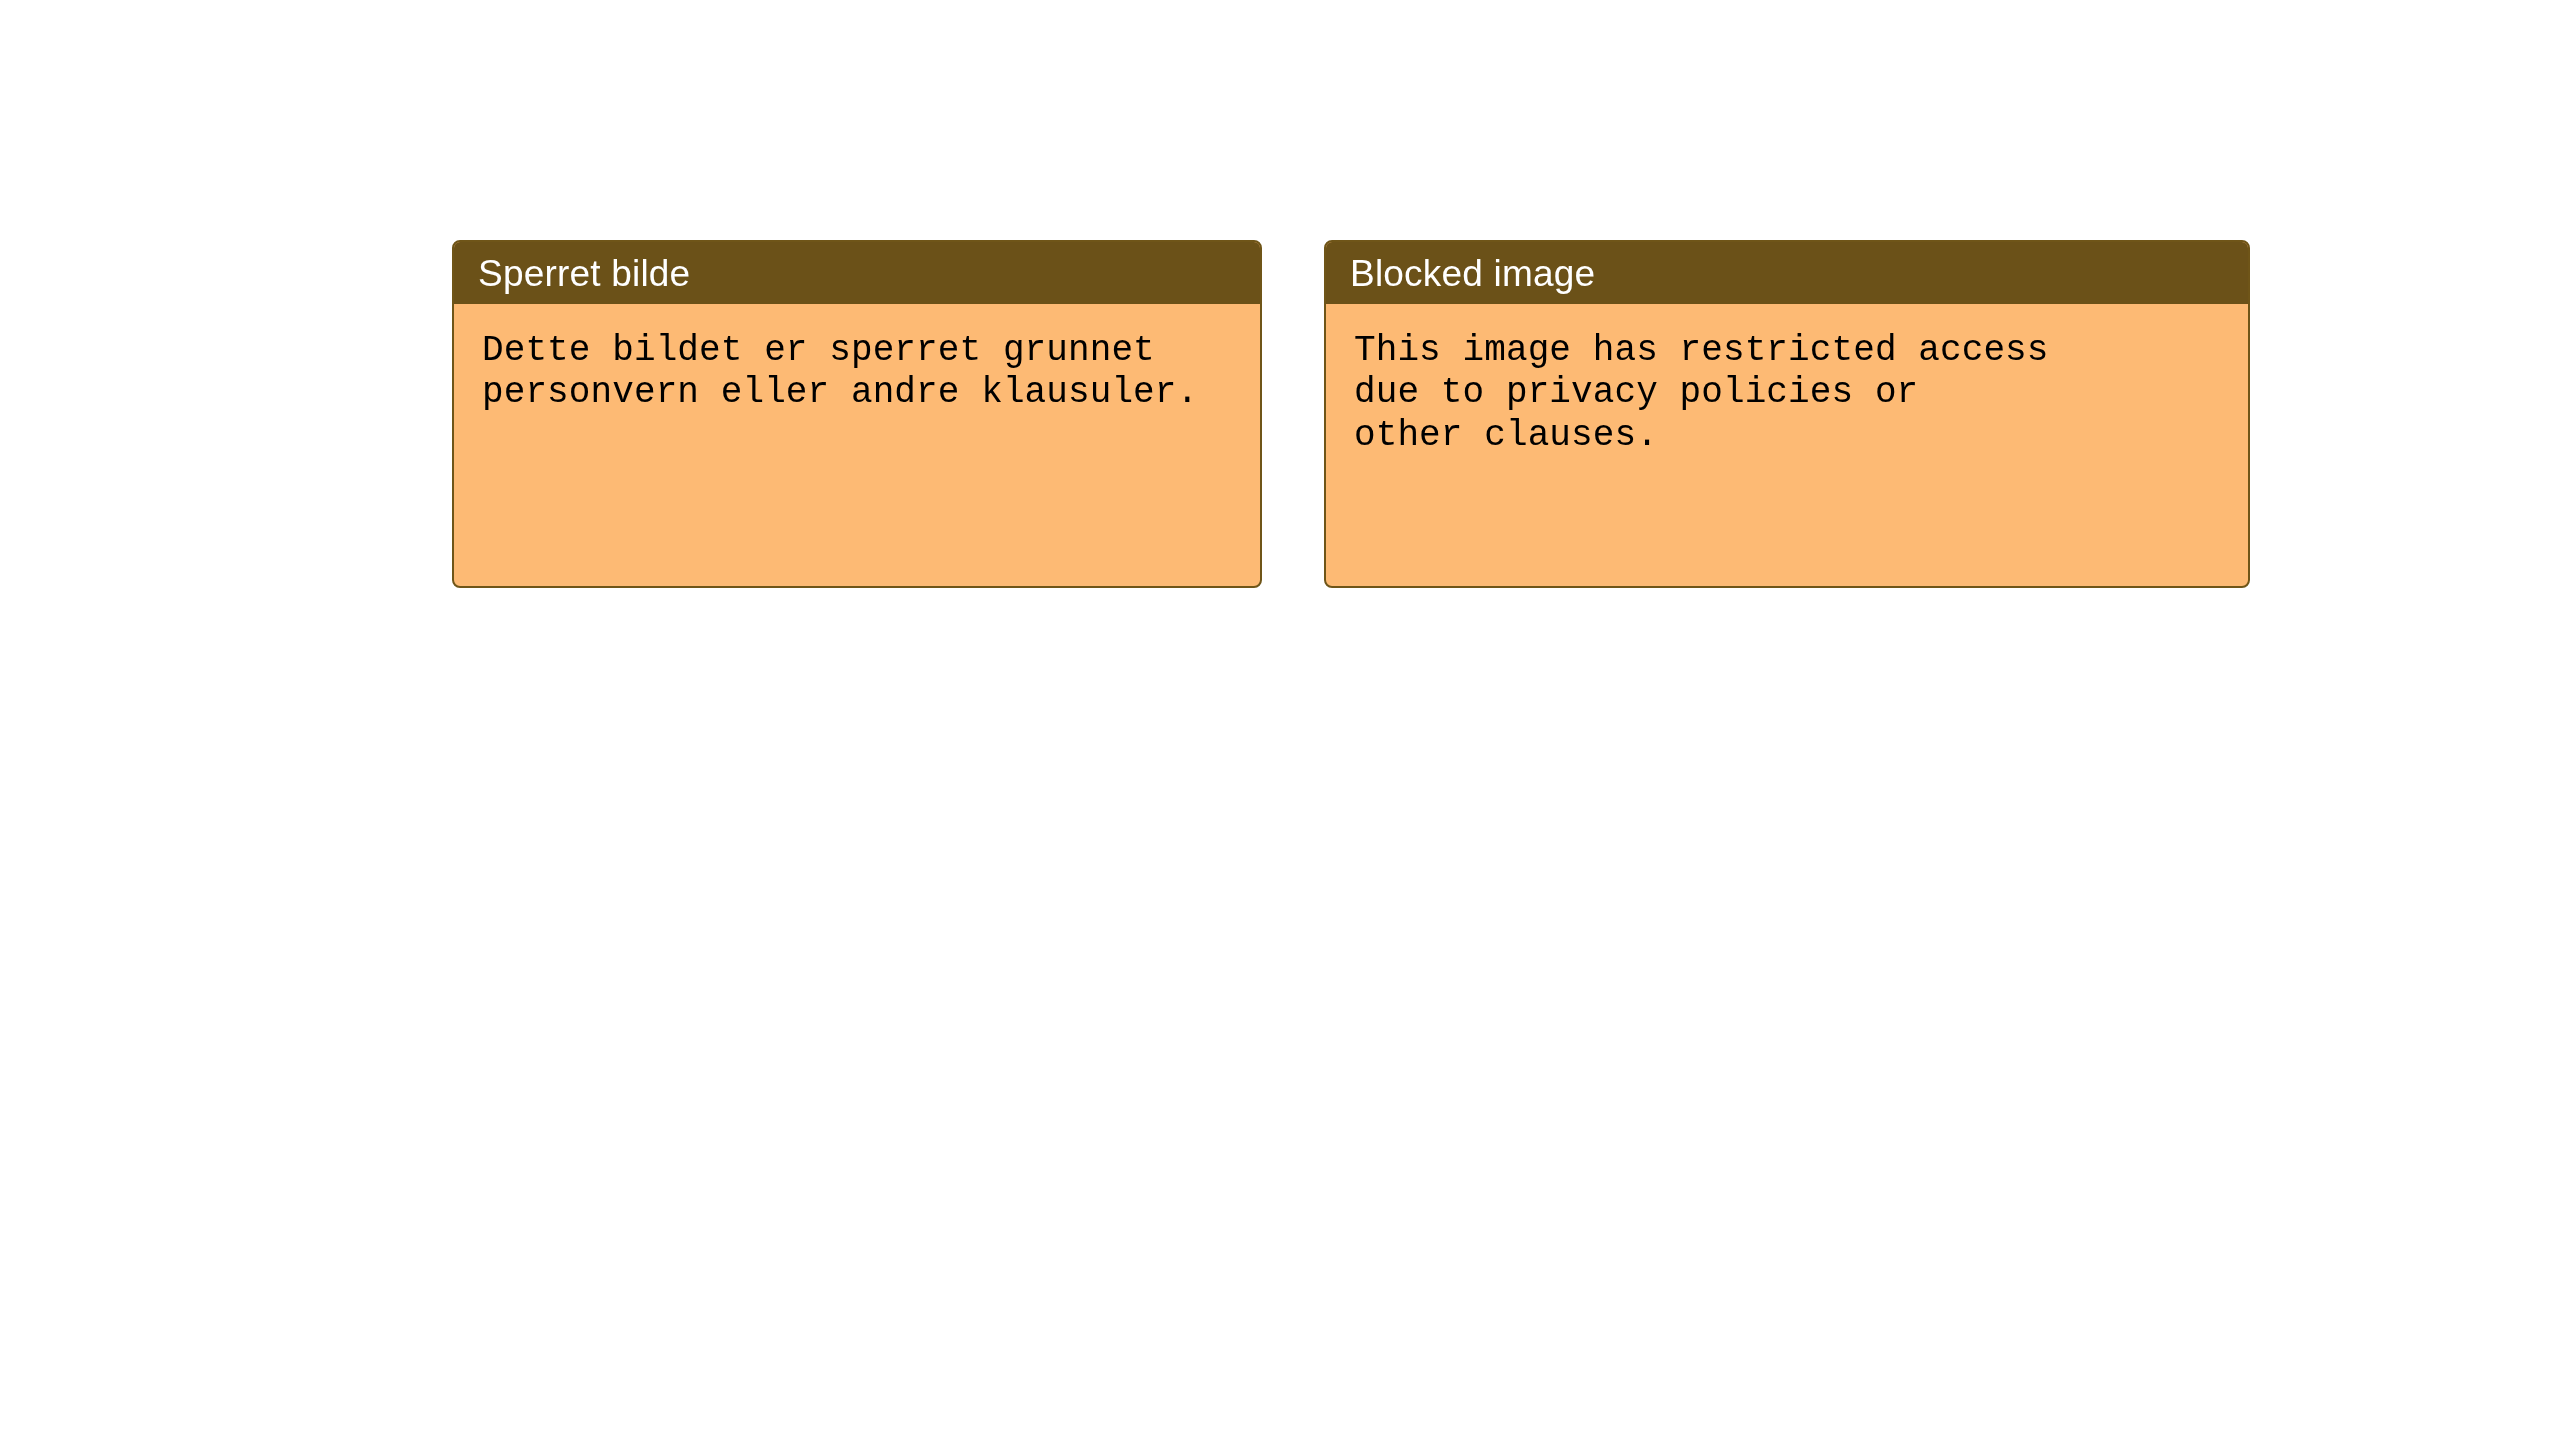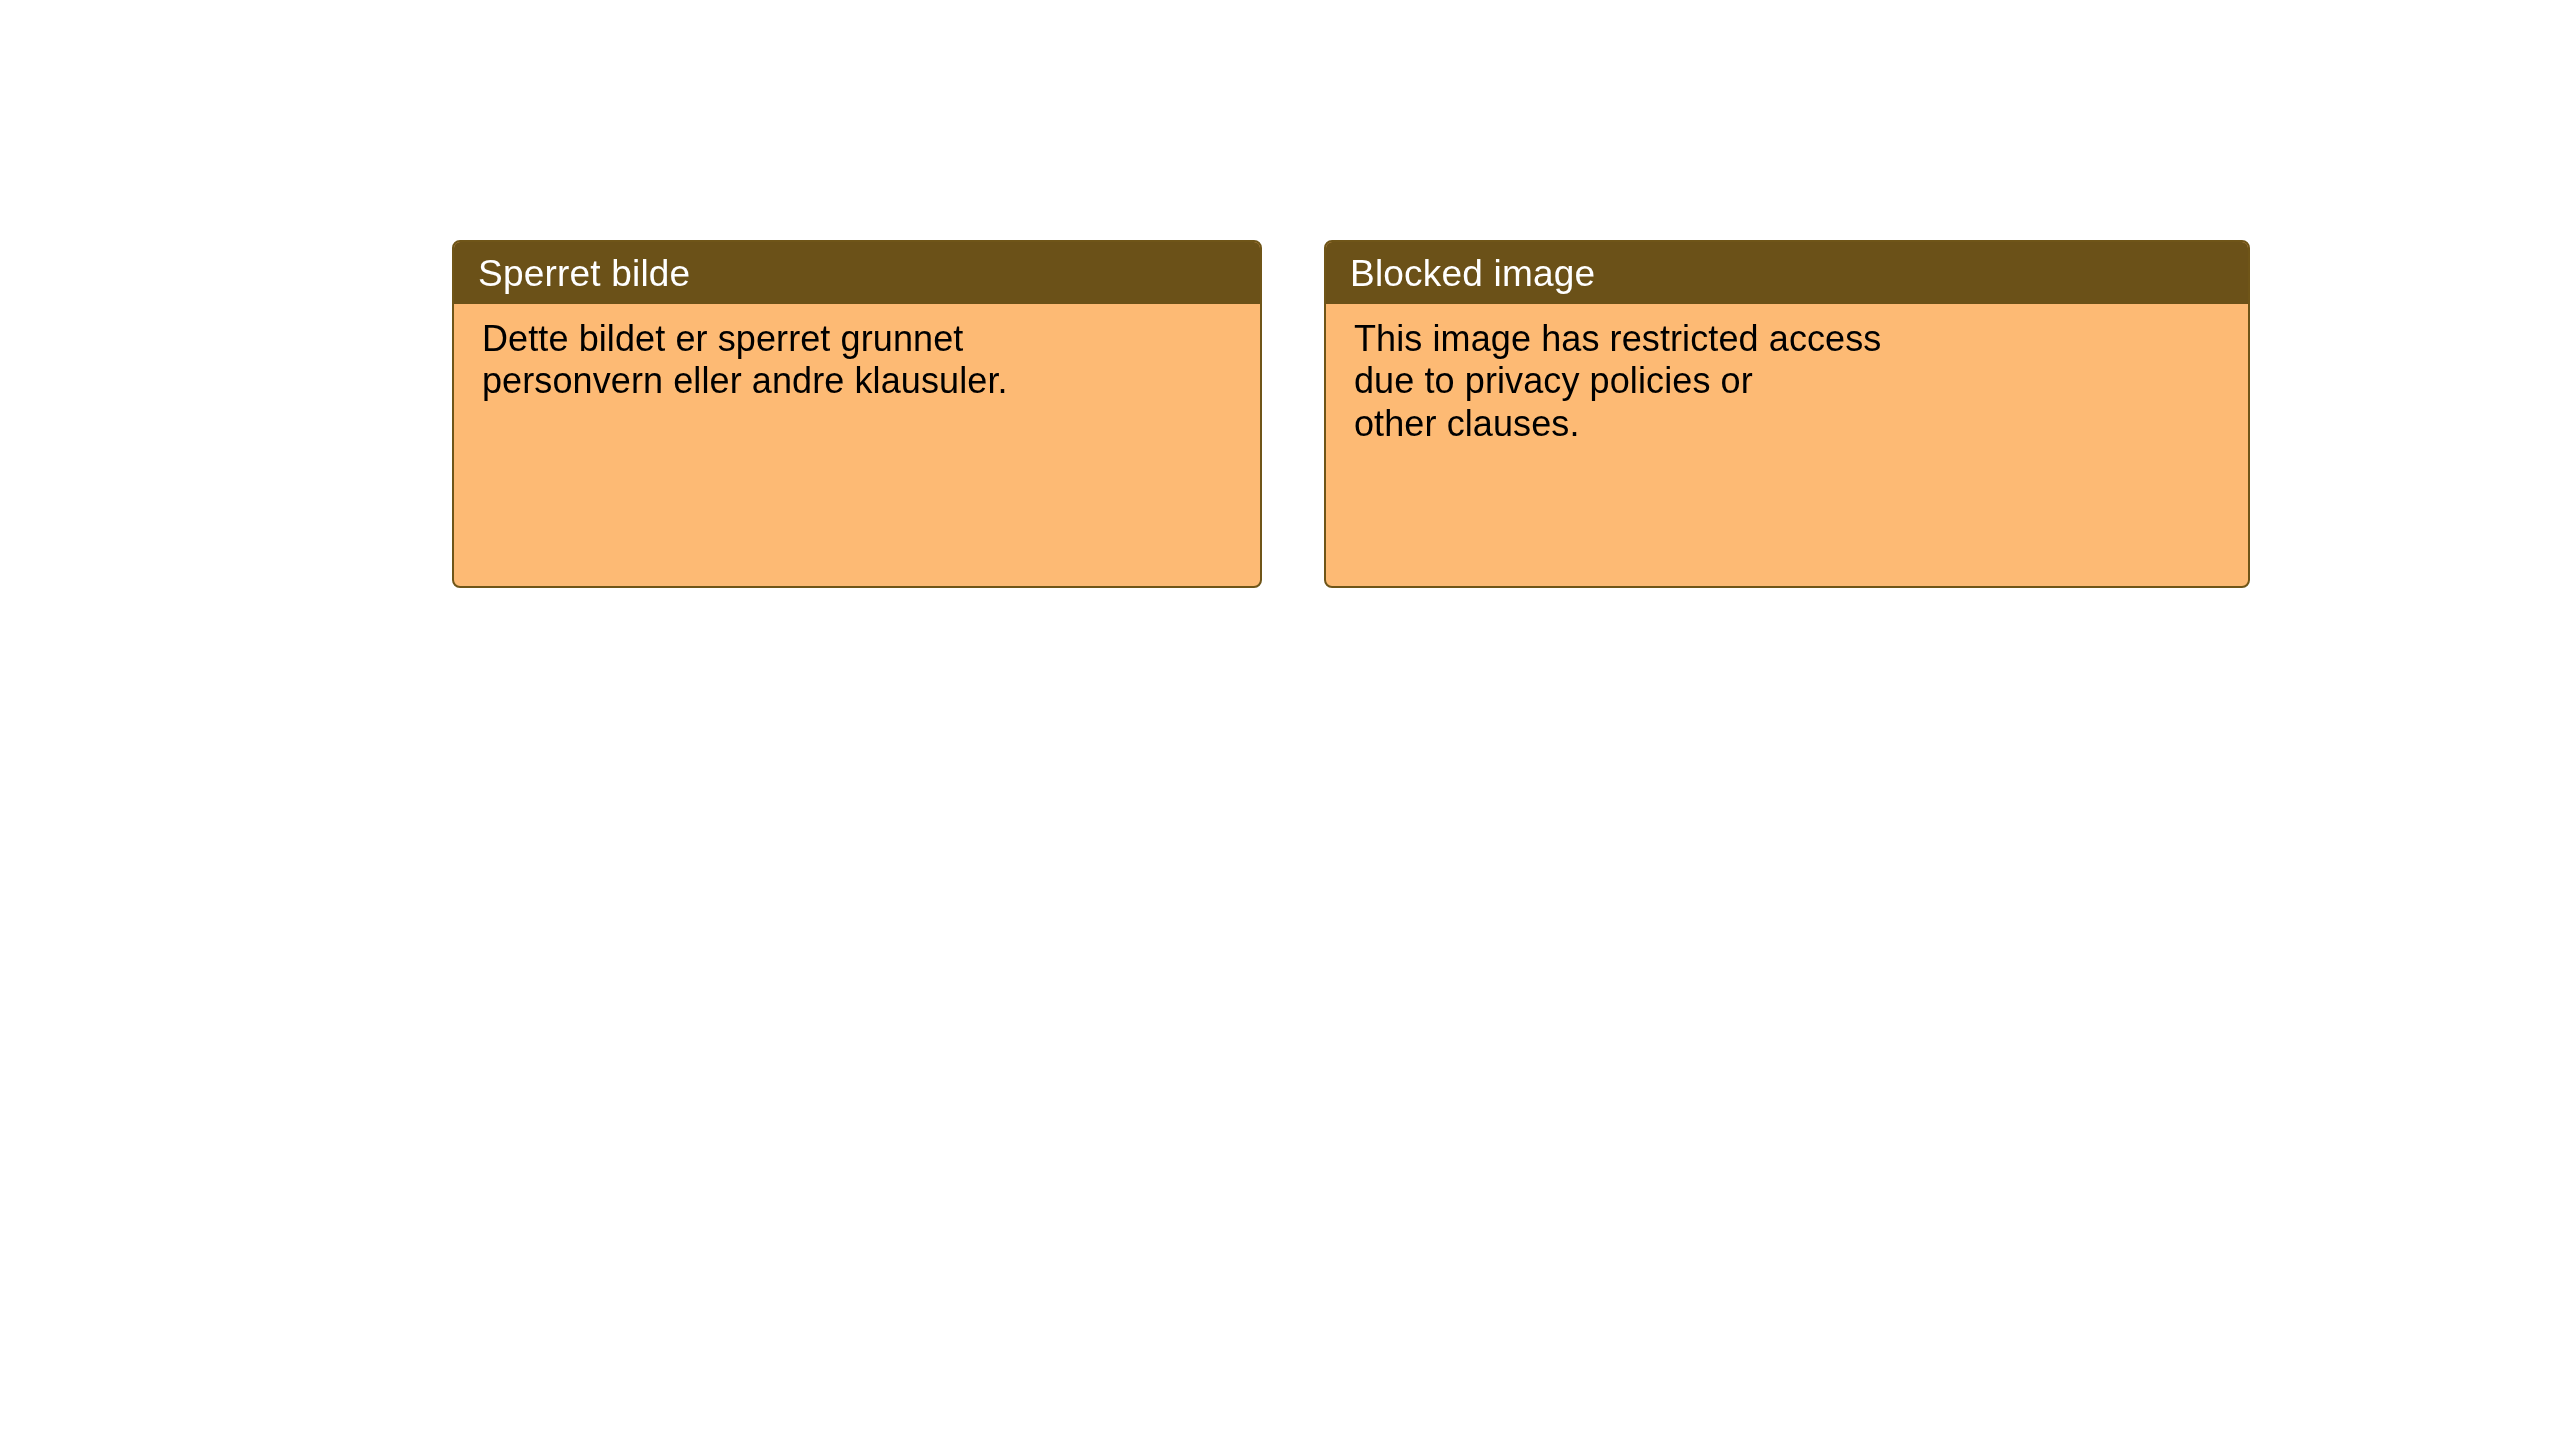--- a/index.html
+++ b/index.html
@@ -52,27 +52,28 @@
     display: flex;
     align-items: center;
     padding: 0 0 0 24px;
     font-size: 37px;
     font-weight: 400;
     letter-spacing: 0.2px;
     line-height: 1;
   }
 
   .card-body {
-    padding: 14px 30px 0 28px;
+    padding: 26px 30px 0 28px;
     color: #000000;
     font-size: 36px;
     line-height: 1.18;
     font-weight: 400;
     letter-spacing: 0.1px;
     white-space: pre-line;
+    font-family: Liberation Mono, monospace;
   }
 </style>
 </head>
 <body>
 
 <div class="panels">
 
   <div class="notice-card card-no">
     <div class="card-header">
       <span>Sperret bilde</span>

